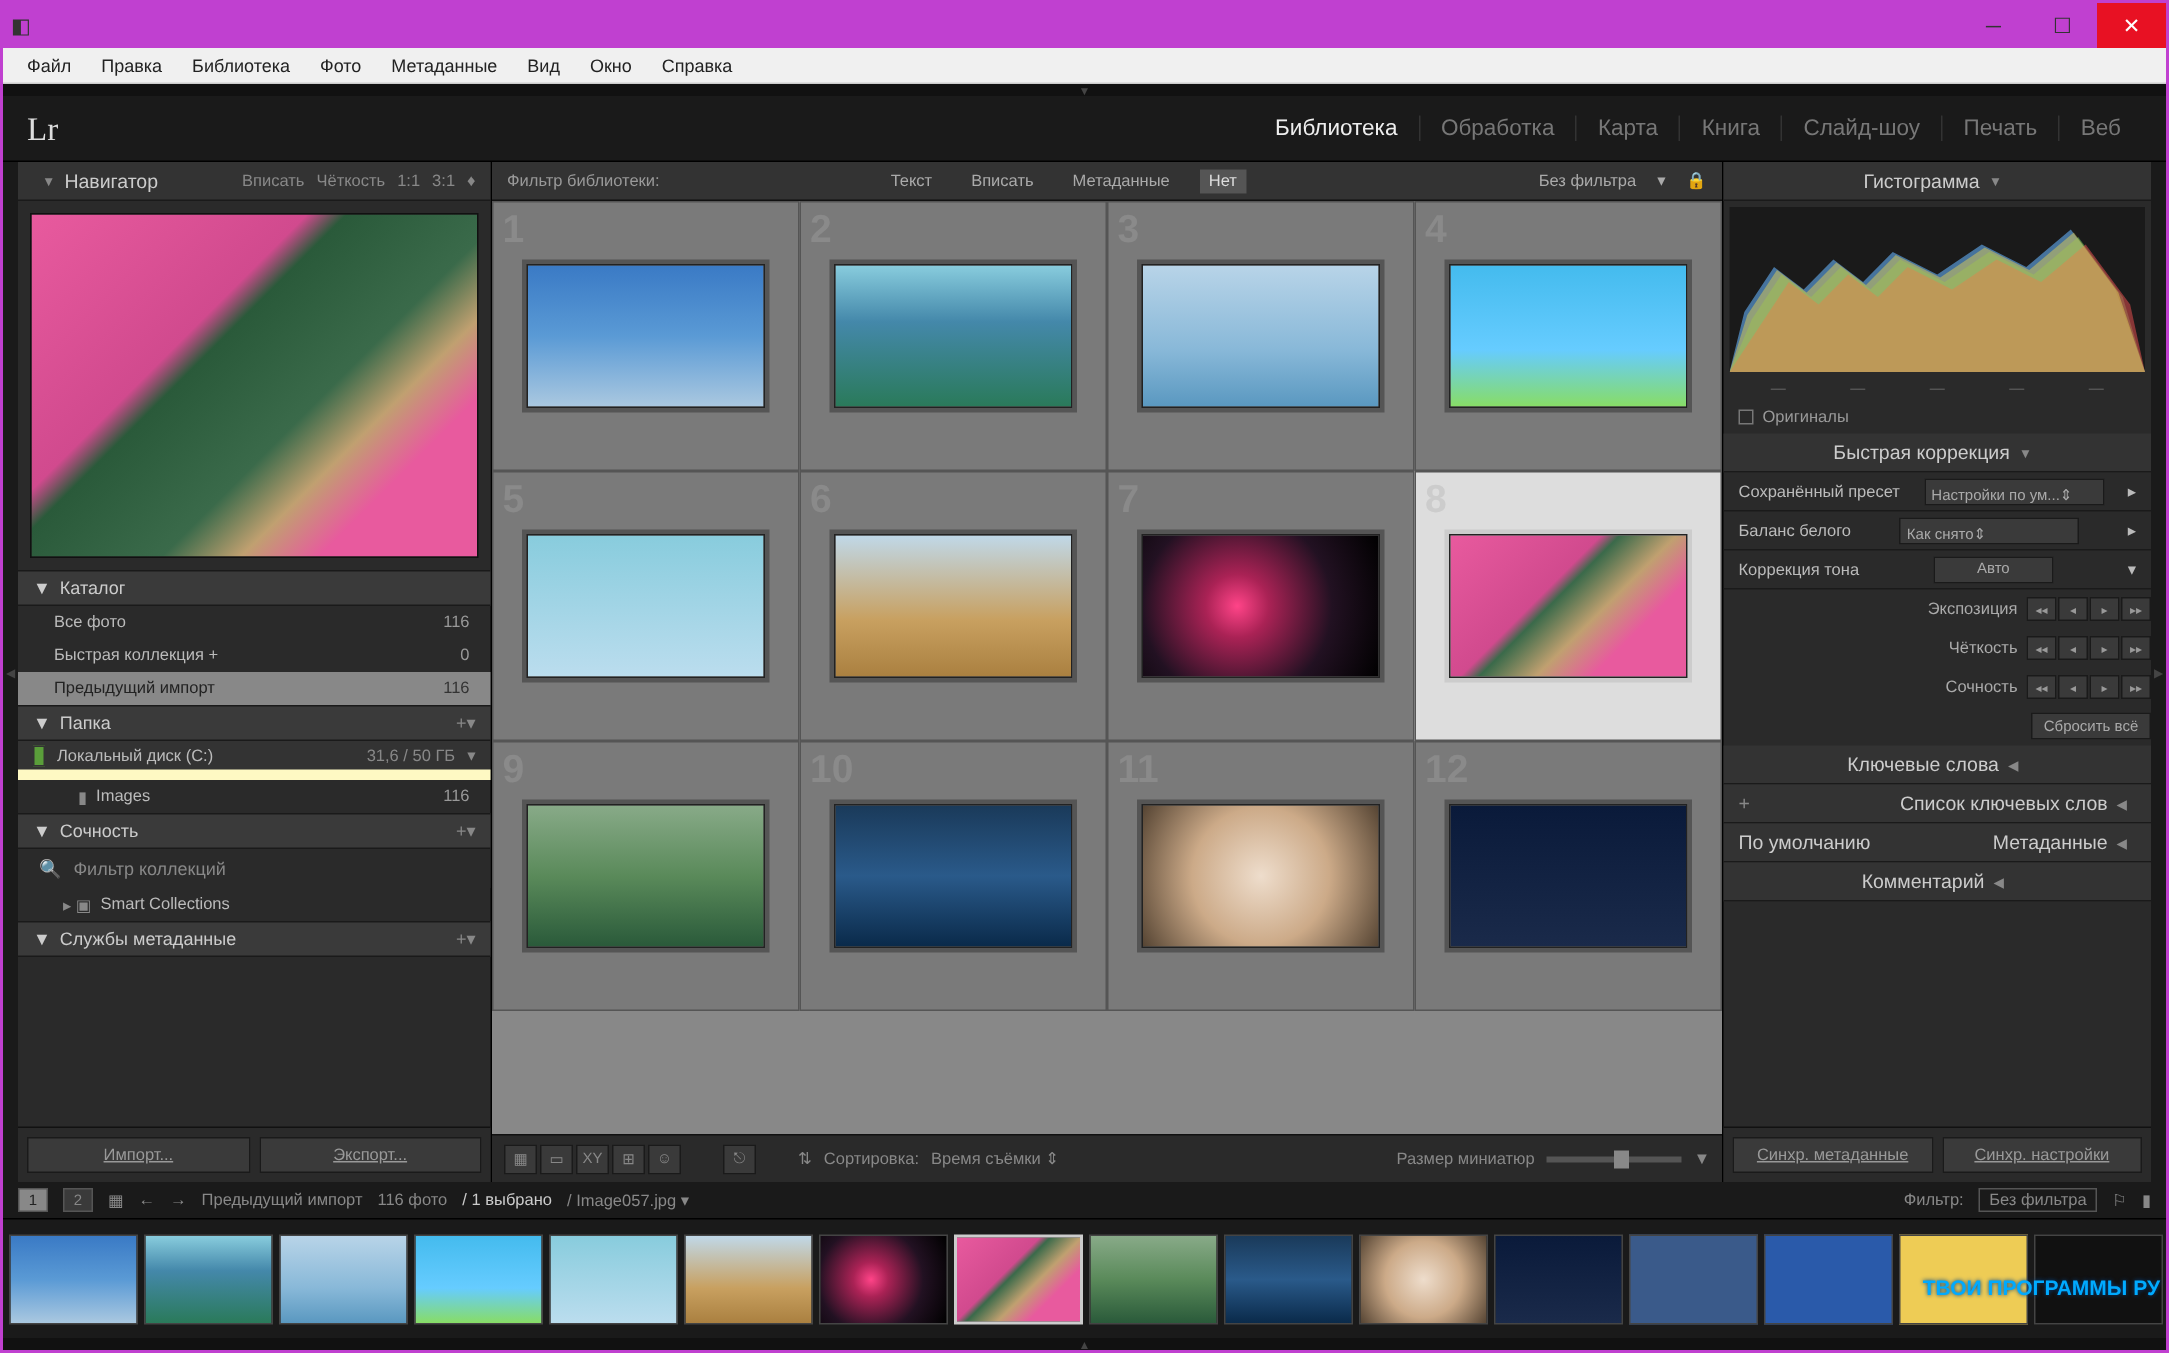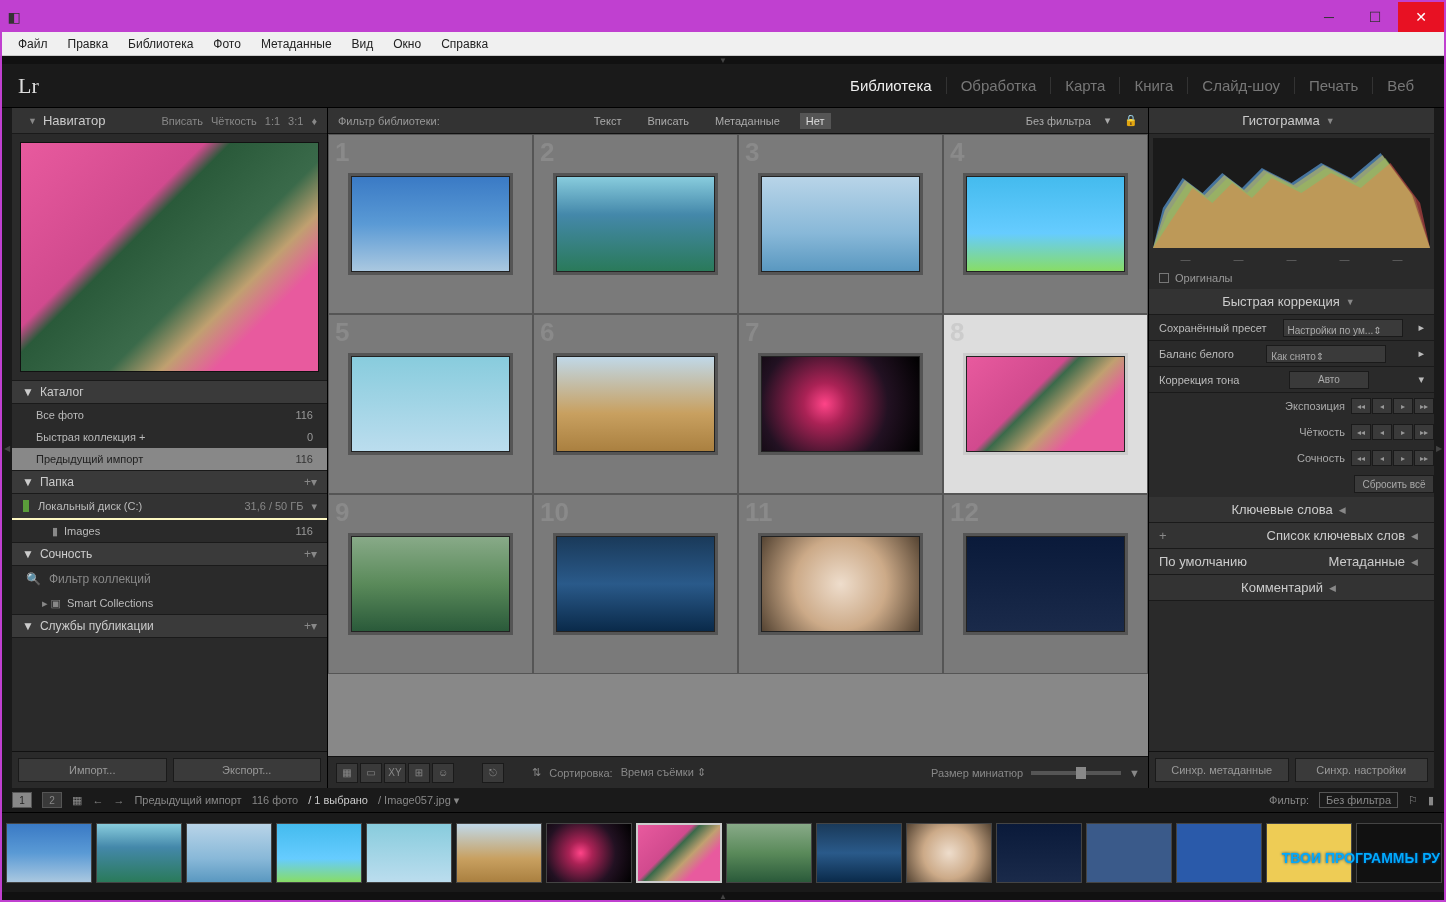--- a/index.html
+++ b/index.html
@@ -37,25 +37,25 @@
 .nav-opts { margin-left:auto; font-size:11px; color:#888; display:flex; gap:8px; }
 .preview { padding:8px; background:#2a2a2a; }
 .preview-img { width:100%; height:230px; background:linear-gradient(135deg,#e85a9e 0%,#d14a8e 35%,#2a5a3a 40%,#3a6a4a 60%,#c0a070 70%,#e85a9e 80%); border:1px solid #111; }
 
 .section-hdr { height:24px; background:#3a3a3a; display:flex; align-items:center; padding:0 10px; border-top:1px solid #1a1a1a; border-bottom:1px solid #1a1a1a; font-size:12px; color:#ccc; }
 .section-hdr .plus { margin-left:auto; color:#888; }
 .list-row { height:22px; display:flex; align-items:center; padding:0 14px 0 24px; font-size:11px; color:#bbb; }
 .list-row.sel { background:#888; color:#222; }
 .list-row .count { margin-left:auto; color:#999; }
 .list-row.sel .count { color:#333; }
-.folder-row { height:26px; display:flex; align-items:center; padding:0 10px; background:#333; border-bottom:2px solid #fef9c3; font-size:11px; gap:8px; }
+.folder-row { height:26px; display:flex; align-items:center; padding:0 10px; background:#333; border-bottom:7px solid #fef9c3; font-size:11px; gap:8px; }
 .bar { width:8px; height:14px; background:#5a9e3a; border:1px solid #333; }
 .search-row { height:26px; display:flex; align-items:center; padding:0 14px; background:#2a2a2a; gap:8px; color:#888; }
 .btn-row { display:flex; gap:6px; padding:6px; background:#2a2a2a; border-top:1px solid #111; margin-top:auto; }
-.pbtn { flex:1; height:24px; background:#3a3a3a; border:1px solid #1a1a1a; color:#999; font-size:11px; display:flex; align-items:center; justify-content:center; }
+.pbtn { flex:1; height:24px; background:#3a3a3a; border:1px solid #1a1a1a; color:#999; font-size:11px; display:flex; align-items:center; justify-content:center;text-decoration:underline; }
 
 .center { flex:1; display:flex; flex-direction:column; background:#4a4a4a; }
 .filter-bar { height:26px; background:#333; display:flex; align-items:center; color:#aaa; font-size:11px; padding:0 10px; gap:14px; border-bottom:1px solid #111; }
 .filter-bar .lbl { color:#999; }
 .filter-bar .opt { padding:2px 6px; }
 .filter-bar .opt.active { background:#555; color:#ddd; }
 .filter-bar .spacer { flex:1; }
 
 .grid-scroll { flex:1; overflow:hidden; background:#888; position:relative; }
 .grid { display:grid; grid-template-columns:repeat(4,1fr); }
@@ -211,21 +211,21 @@
           <span>🔍</span>
           <span>Фильтр коллекций</span>
         </div>
       <div class="list-row" style="padding-left:30px">
           <span style="margin-right:6px;color:#888">▸ ▣</span>
           <span>Smart Collections</span>
         </div>
 
       <div class="section-hdr">
           <span class="tri" style="margin-right:6px">▼</span>
-          <span>Службы публикации</span>
+          <span>Службы метаданные</span>
           <span class="plus">+▾</span>
         </div>
 
       <div class="btn-row">
         <div class="pbtn">Импорт...</div>
         <div class="pbtn">Экспорт...</div>
       </div>
     </div>
 
     <div class="center">

